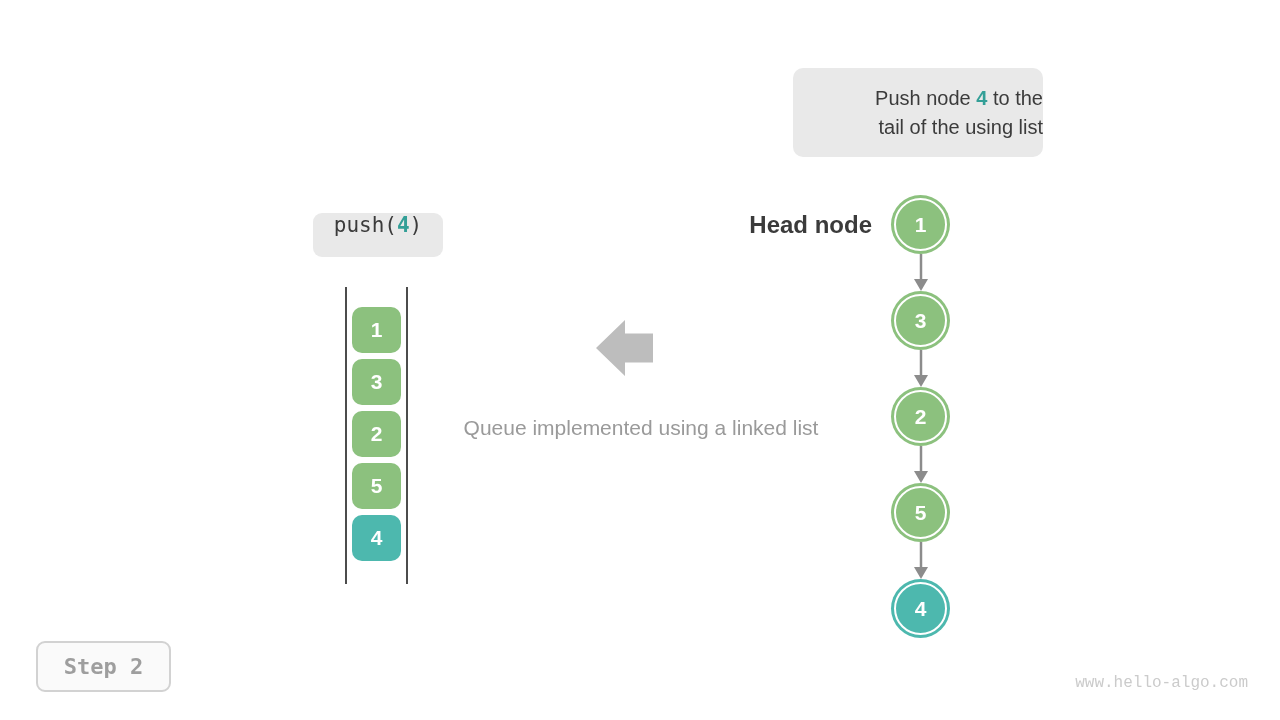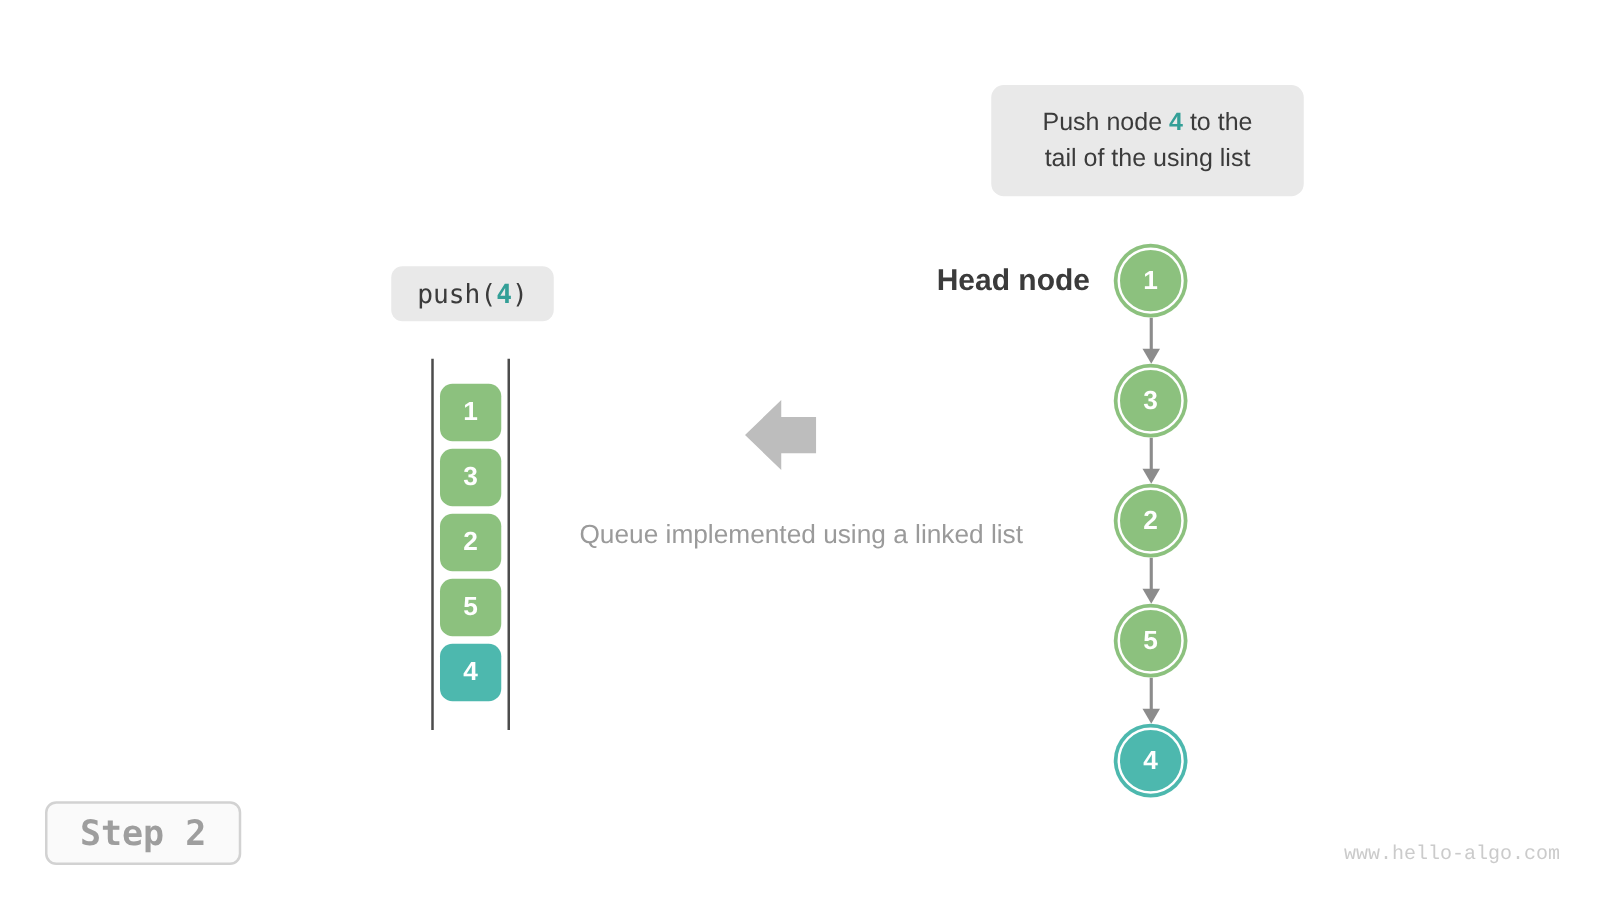--- a/index.html
+++ b/index.html
@@ -18,30 +18,30 @@
   }
   *{margin:0;padding:0;box-sizing:border-box;}
   html,body{background:#fff;}
   body{font-family:"Liberation Sans","DejaVu Sans",sans-serif;}
   .canvas{position:relative;width:1280px;height:720px;background:#ffffff;overflow:hidden;}
 
   
   .callout{
     position:absolute;left:793px;top:68px;width:250px;height:89px;
     background:var(--box-bg);border-radius:10px;
-    display:flex;flex-direction:column;justify-content:center;align-items:center;
+    display:flex;flex-direction:column;justify-content:center;align-items:flex-end;
     font-size:20px;line-height:29px;color:var(--dark-text);
   }
   .hl-text{color:var(--highlight-text);font-weight:700;}
 
   
   .push-label{
     position:absolute;left:313px;top:213px;width:130px;height:44px;
     background:var(--box-bg);border-radius:9px;
-    display:flex;align-items:center;justify-content:center;
+    display:flex;justify-content:center;
     font-family:"DejaVu Sans Mono","Liberation Mono",monospace;
     font-size:21px;color:var(--dark-text);
   }
 
   
   .stack-line{position:absolute;top:287px;width:2px;height:297px;background:var(--stack-line);}
   .stack-line.left{left:345px;}
   .stack-line.right{left:406px;}
   .stack-items{position:absolute;left:352px;top:307px;display:flex;flex-direction:column;gap:6px;}
   .stack-cell{
@@ -75,25 +75,25 @@
 
   .node-label{
     position:absolute;right:408px;height:59px;line-height:59px;
     font-size:24px;font-weight:700;color:var(--dark-text);text-align:left;white-space:nowrap;
   }
   .node-label.head{top:195px;}
   .node-label.tail{top:579px;}
 
   
   .step-badge{
-    position:absolute;left:36px;top:641px;width:157px;height:51px;
+    position:absolute;left:36px;top:641px;width:135px;height:51px;
     background:#FAFAFA;border:2px solid var(--step-border);border-radius:9px;
     display:flex;align-items:center;justify-content:center;
     font-family:"DejaVu Sans Mono","Liberation Mono",monospace;
-    font-size:28px;font-weight:700;color:var(--step-text);
+    font-size:22px;font-weight:700;color:var(--step-text);
   }
 
   
   .watermark{
     position:absolute;right:32px;top:674px;
     font-family:Liberation Mono, monospace;
     font-size:16px;color:var(--watermark);
   }
 </style>
 </head>

